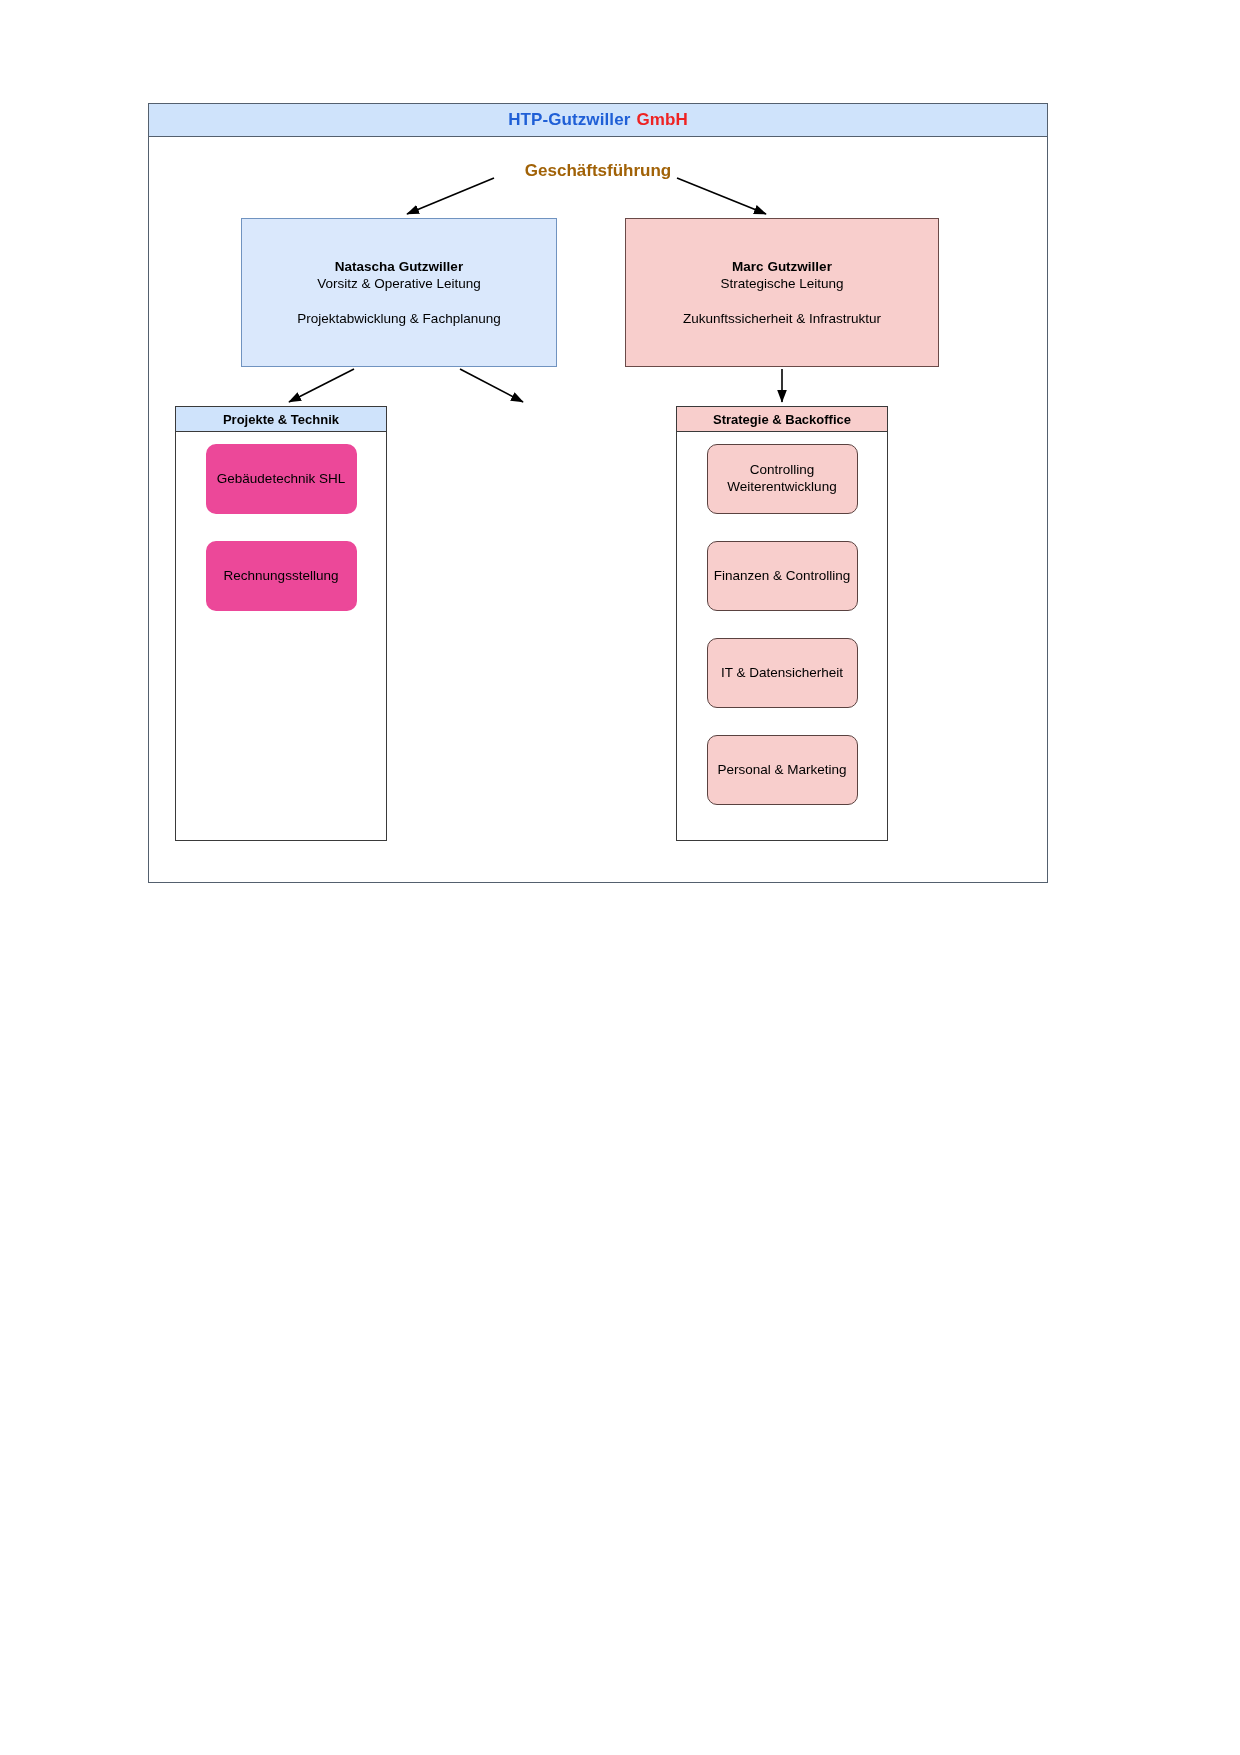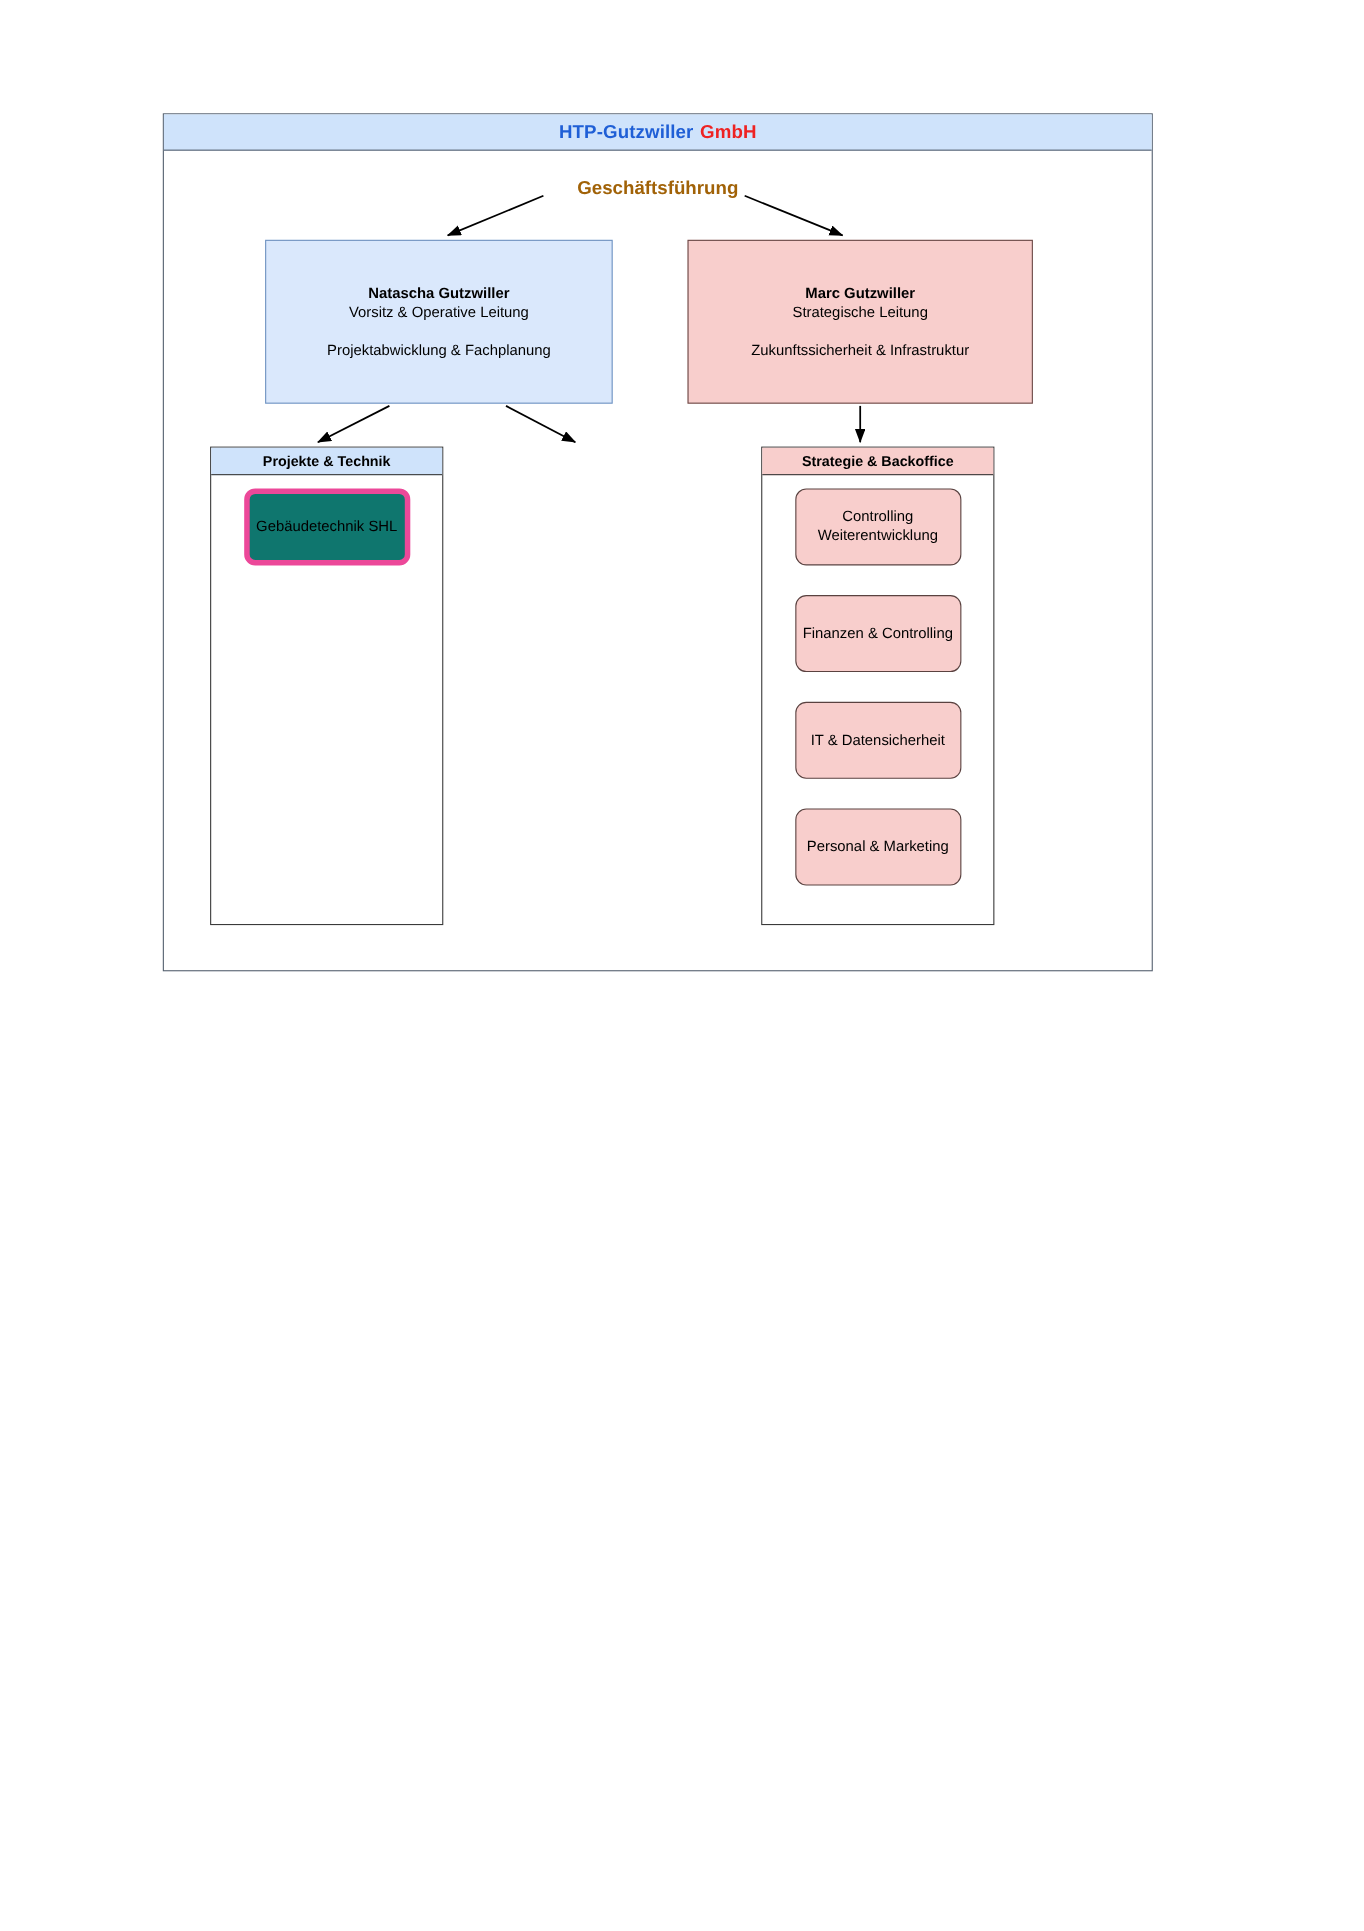--- a/index.html
+++ b/index.html
@@ -94,21 +94,20 @@
   .exec-name { font-weight: bold; margin-bottom: 2px; }
   .exec-role { margin-bottom: 20px; }
   .exec-scope { }
 
   
   .dept-col {
     position: absolute;
     box-sizing: border-box;
     border: 1px solid #3a3a3a;
     background: #ffffff;
-    margin-left: 16px;
   }
   #col-projekte  { left: 26px;  top: 302px; width: 212px; height: 435px; }
   #col-gutachten { left: 262px; top: 302px; width: 212px; height: 435px; }
   #col-strategie { left: 527px; top: 302px; width: 212px; height: 435px; }
 
   .dept-header {
     height: 25px;
     box-sizing: border-box;
     display: flex;
     align-items: center;
@@ -136,22 +135,22 @@
     border-radius: 10px;
     display: flex;
     align-items: center;
     justify-content: center;
     text-align: center;
     font-size: 13.5px;
     line-height: 1.25;
     color: #000000;
   }
   .card-blue {
-    background: #0f766e;
-    border: 5px solid #ec4899;
+    background: #ec4899;
+    border: 3px solid #ec4899;
     text-align: right;
   }
   .card-pink {
     background: #f8cecc;
     border: 1px solid #5a4240;
   }
 </style>
 </head>
 <body>
 
@@ -191,20 +190,21 @@
   <div id="exec-marc" class="exec-box exec-pink">
     <div class="exec-name">Marc Gutzwiller</div>
     <div class="exec-role">Strategische Leitung</div>
     <div class="exec-scope">Zukunftssicherheit &amp; Infrastruktur</div>
   </div>
 
   <div id="col-projekte" class="dept-col">
     <div class="dept-header hdr-blue">Projekte &amp; Technik</div>
     <div class="dept-items">
       <div class="dept-card card-blue">Gebäudetechnik SHL</div>
+      <div class="dept-card card-blue">Rechnungsstellung</div>
     </div>
   </div>
 
 
   <div id="col-strategie" class="dept-col">
     <div class="dept-header hdr-pink">Strategie &amp; Backoffice</div>
     <div class="dept-items">
       <div class="dept-card card-pink">Controlling Weiterentwicklung</div>
       <div class="dept-card card-pink">Finanzen &amp; Controlling</div>
       <div class="dept-card card-pink">IT &amp; Datensicherheit</div>

